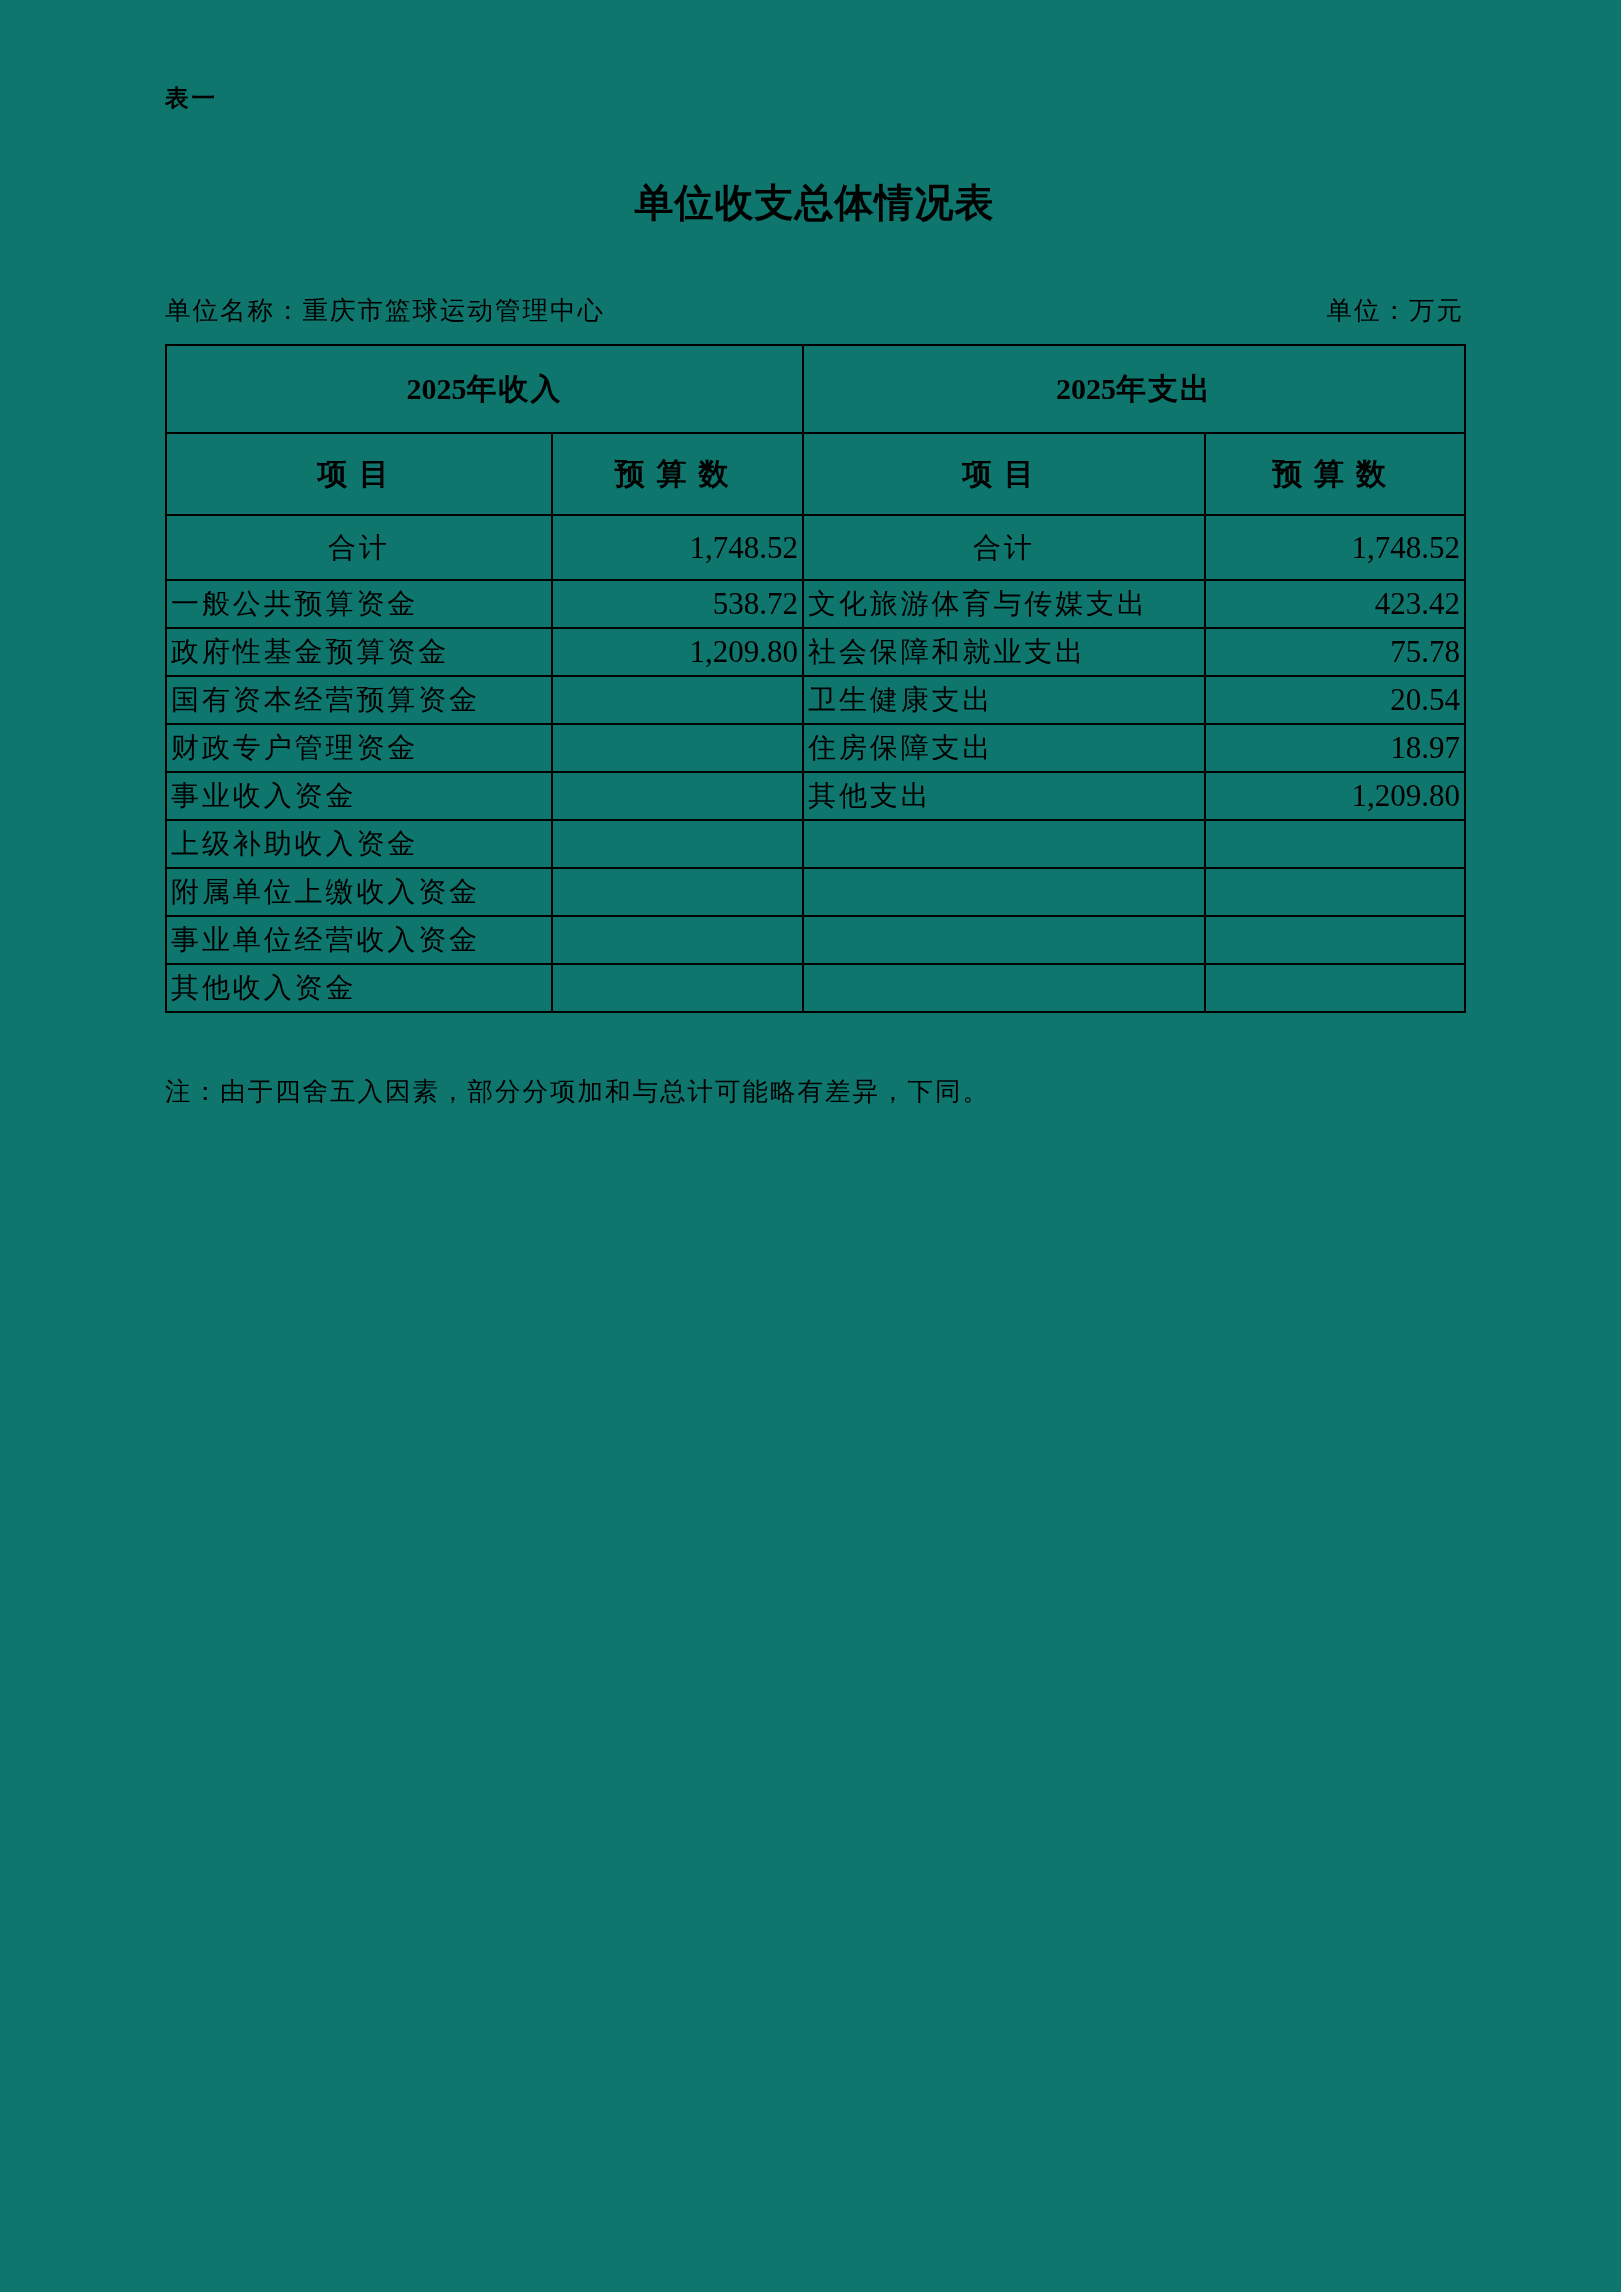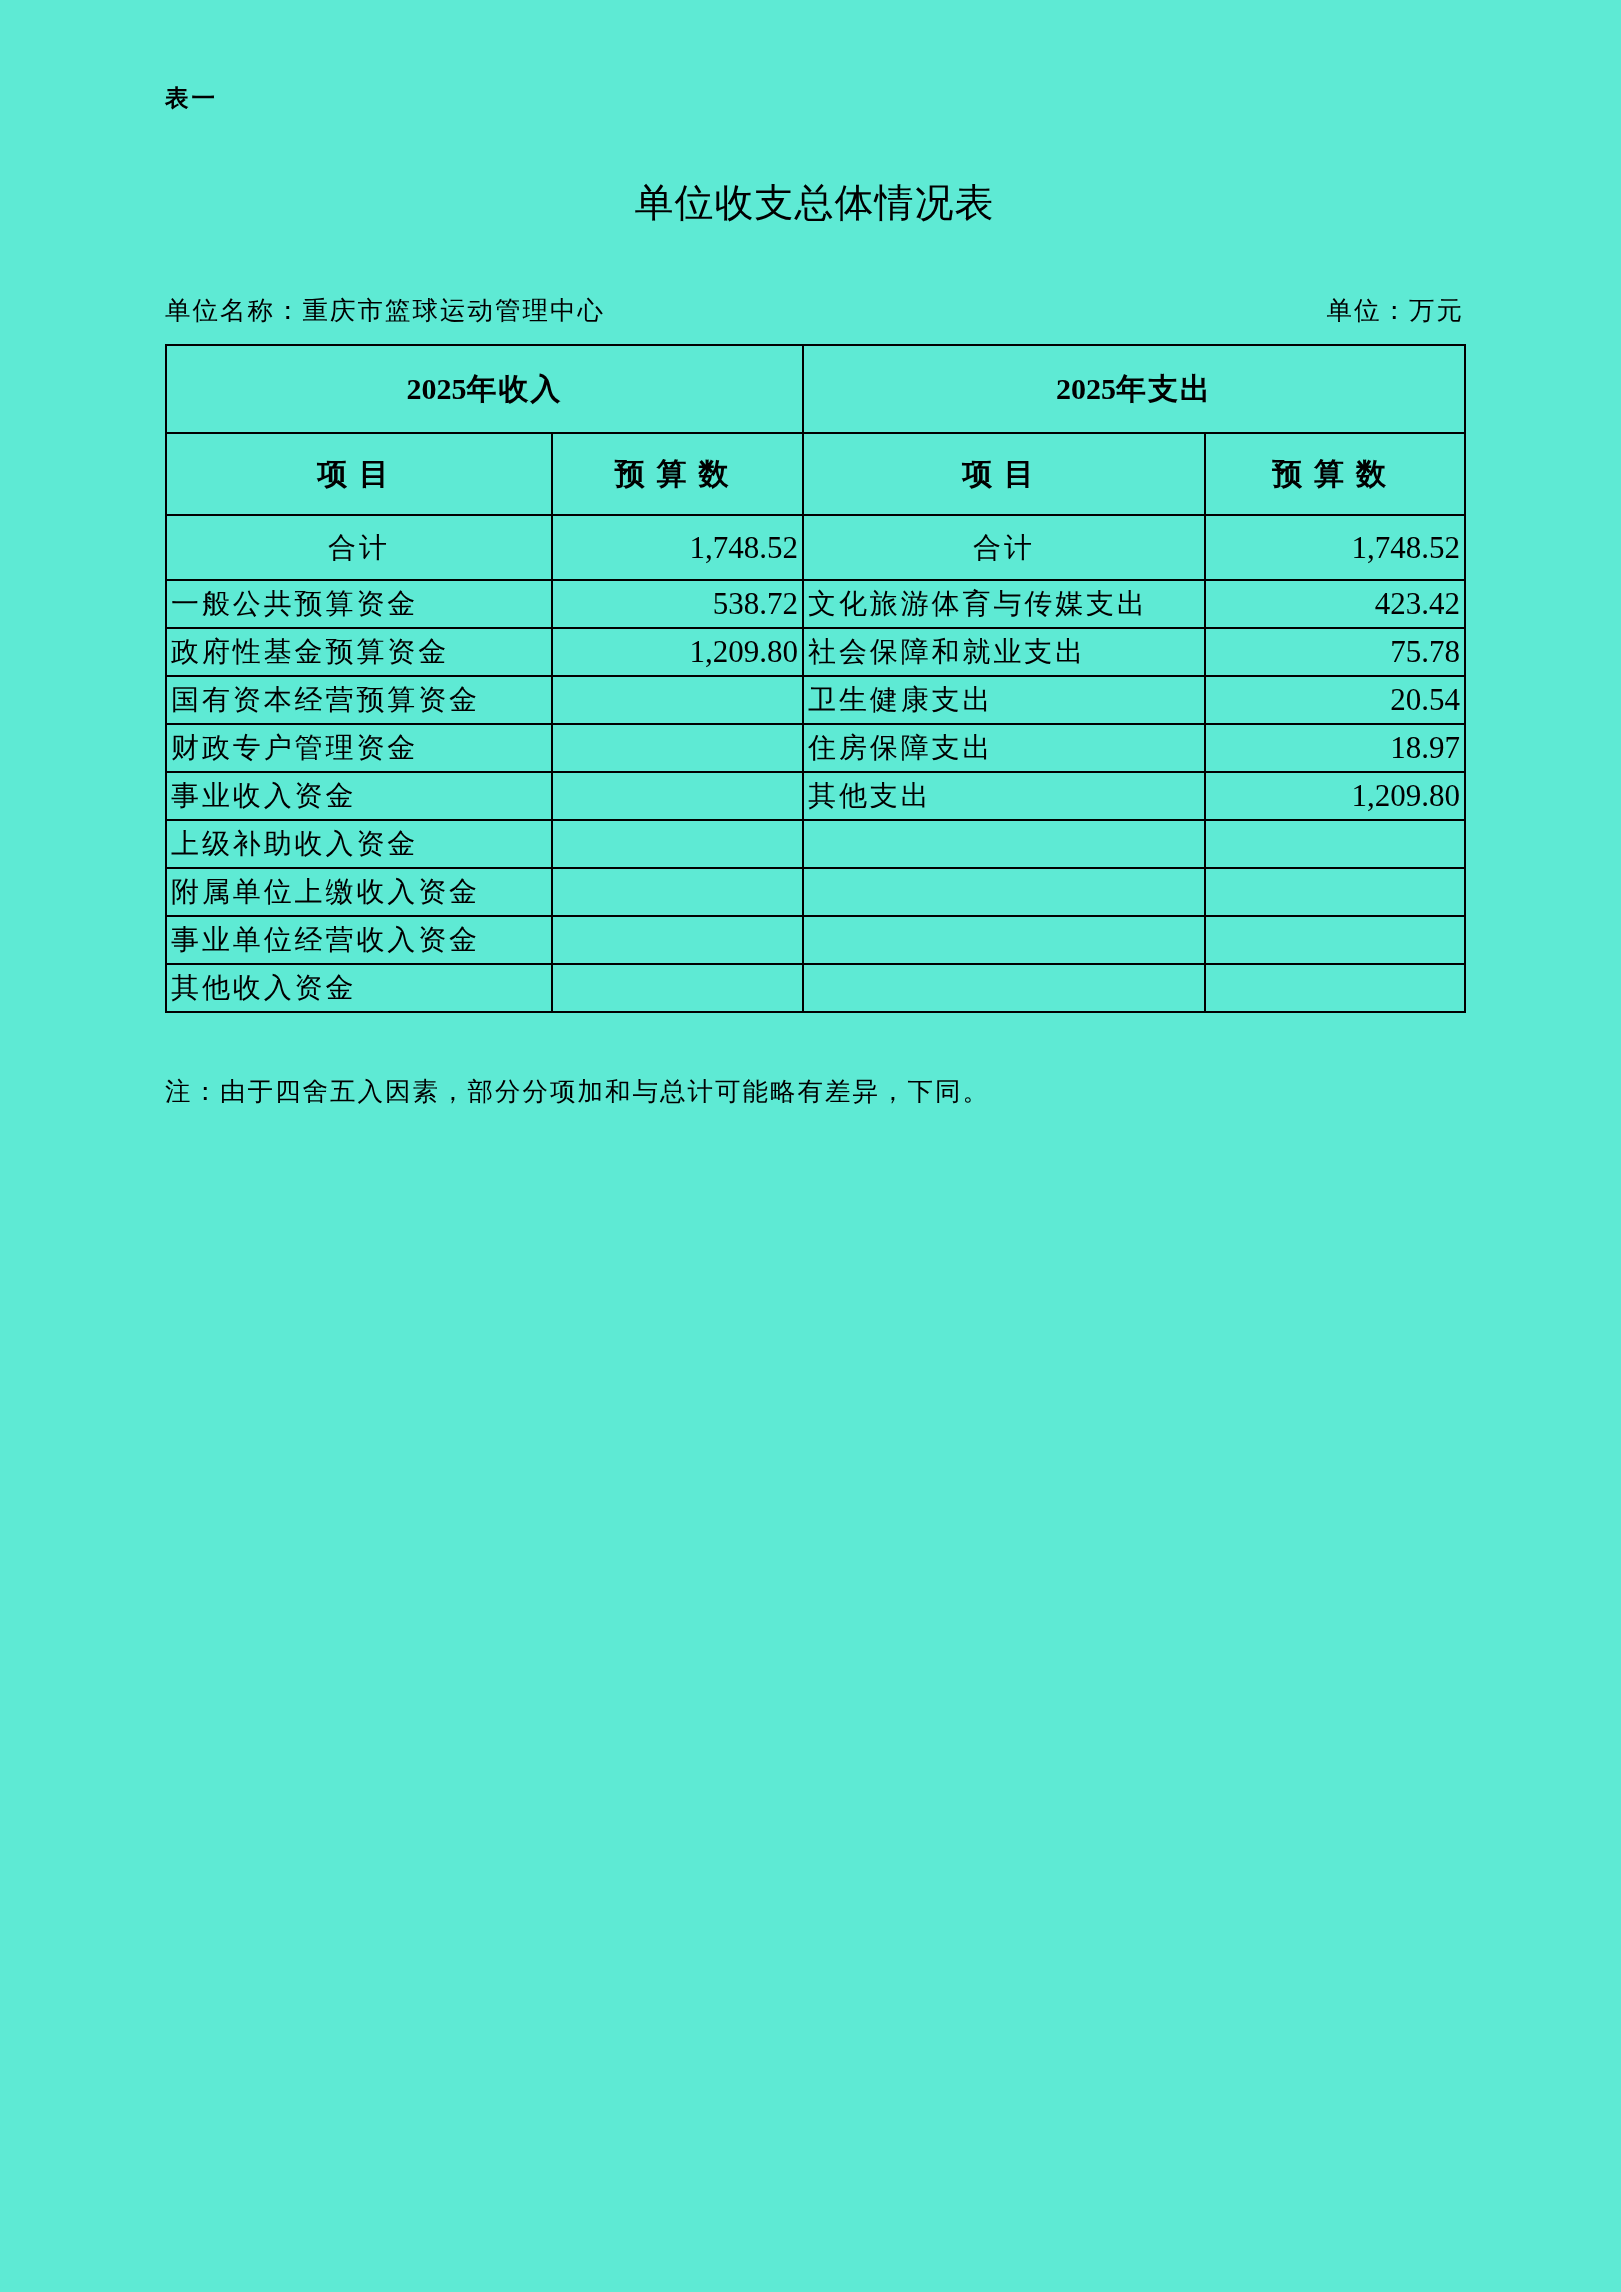--- a/index.html
+++ b/index.html
@@ -4,41 +4,41 @@
 <style>
   html, body {
     margin: 0;
     padding: 0;
     background: #ffffff;
   }
   .sheet {
     position: relative;
     width: 1621px;
     height: 2293px;
-    background: #5eead4;
+    background: #0f766e;
     color: #000000;
     font-family: "Liberation Serif", "DejaVu Serif", serif;
     overflow: hidden;
   }
   .sheet-label {
     position: absolute;
     left: 165px;
     top: 82px;
     font-family: "Liberation Sans", "DejaVu Sans", sans-serif;
     font-weight: bold;
     font-size: 23.5px;
     letter-spacing: 2.9px;
   }
   .page-title {
     position: absolute;
     left: 165px;
     top: 176px;
     width: 1299px;
     text-align: center;
-    font-weight: normal;
+    font-weight: bold;
     font-size: 39px;
     letter-spacing: 1px;
     font-family: "Liberation Serif", "DejaVu Serif", serif;
   }
   .meta-row {
     position: absolute;
     left: 165px;
     top: 293px;
     width: 1299px;
     display: flex;

